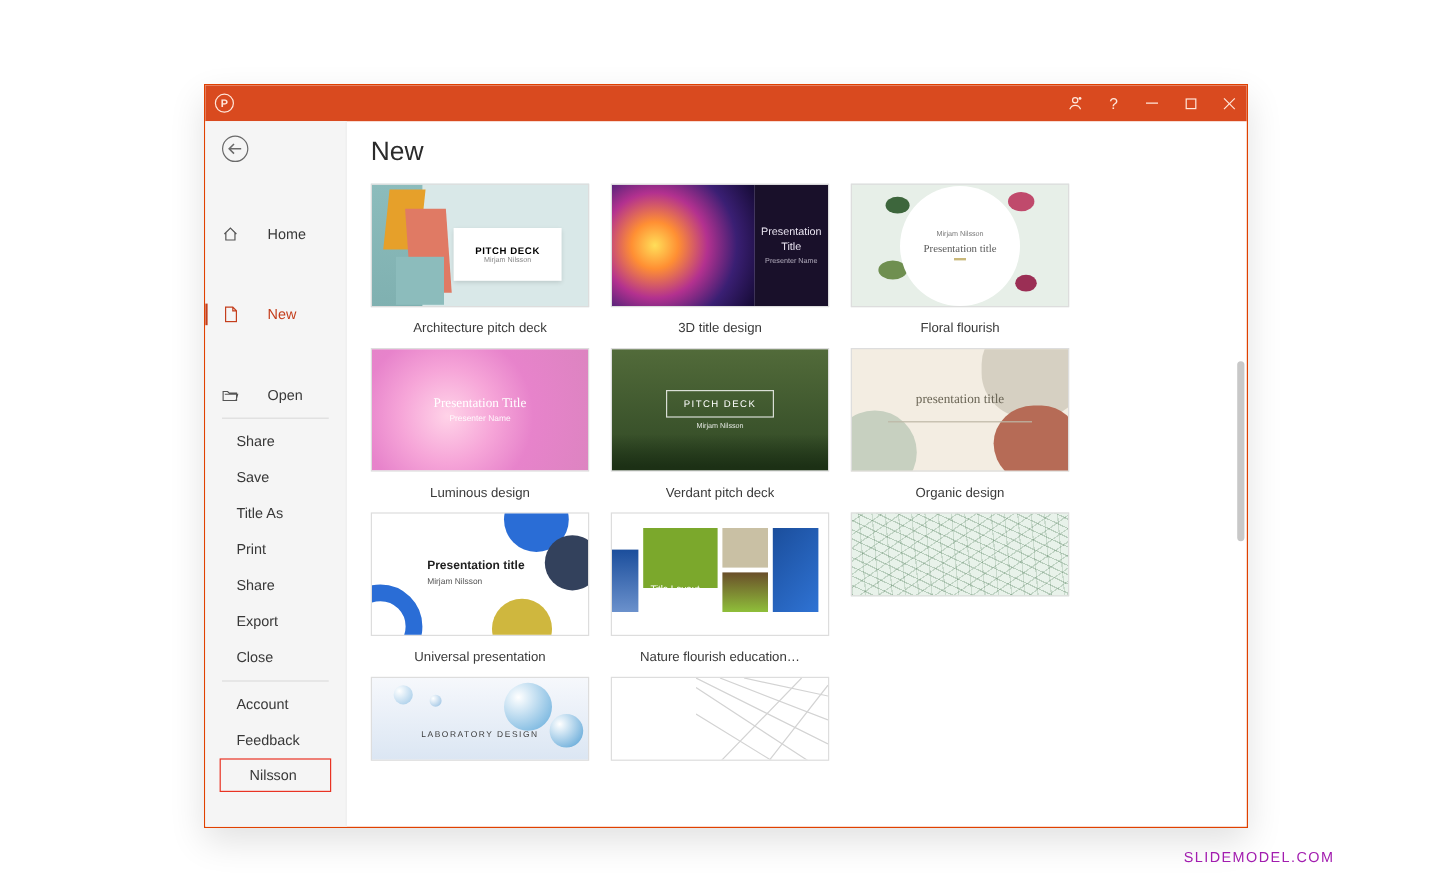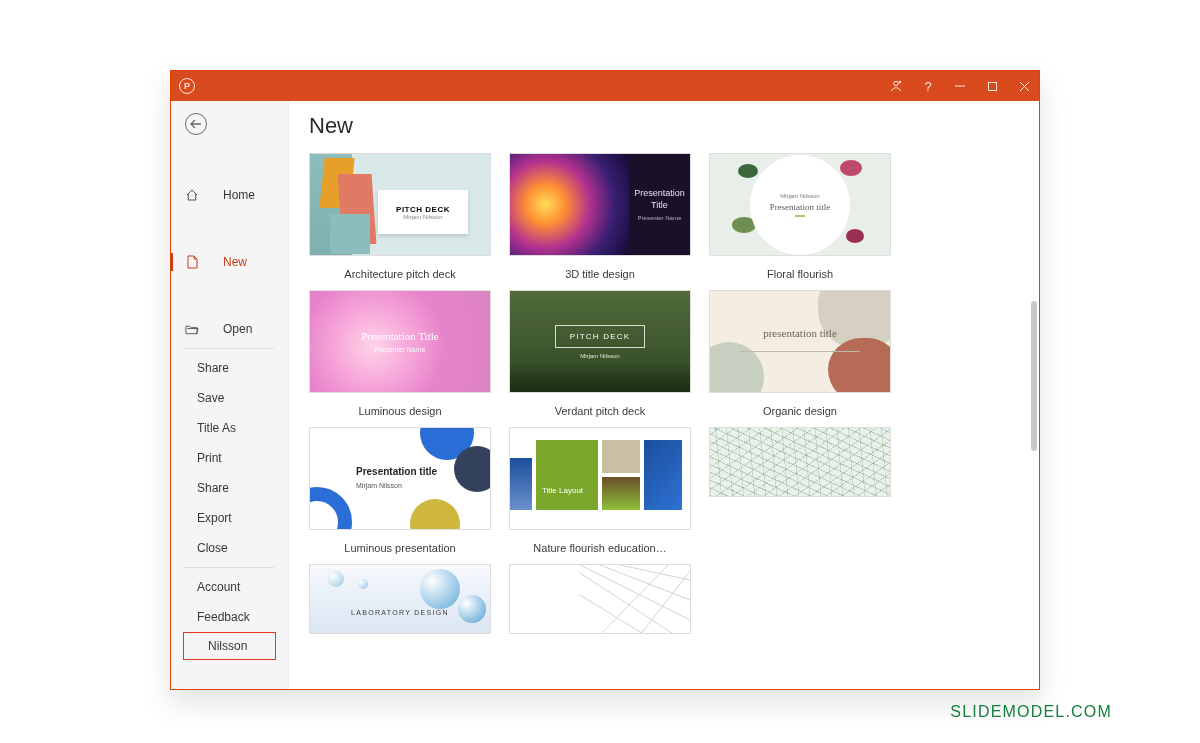--- a/index.html
+++ b/index.html
@@ -31,21 +31,21 @@
   .subitem { padding: 8px 0 8px 26px; font-size: 12px; color: #383838; cursor:pointer; }
   .subitem.highlighted { border: 1.5px solid #e93323; padding: 6px 0 6px 24px; margin: 0 12px 0 12px; }
   .main { flex:1; padding: 12px 20px 0 20px; overflow: hidden; position: relative; }
   .page-title { font-size: 22px; font-weight: 400; color:#2b2b2b; margin-bottom: 14px; }
   .grid { display: grid; grid-template-columns: repeat(3, 182px); grid-auto-rows: auto; gap: 10px 18px; }
   .tile { display:flex; flex-direction:column; align-items:center; cursor:pointer; }
   .thumb { width: 182px; height: 103px; border: 1px solid #ddd; position:relative; overflow:hidden; display:flex; align-items:center; justify-content:center; }
   .thumb.row4 { height: 70px; }
   .tile-label { font-size: 11px; color: #3a3a3a; margin-top: 12px; text-align:center; max-width:182px; white-space:nowrap; overflow:hidden; text-overflow:ellipsis; }
   .scrollbar { position:absolute; right:2px; top:200px; width:6px; height:150px; background:#c8c8c8; border-radius:3px; }
-  .watermark { position:absolute; right: 88px; bottom: 22px; font-size: 16px; letter-spacing: 1.2px; color:#15803d; }
+  .watermark { position:absolute; right: 88px; bottom: 22px; font-size: 12px; letter-spacing: 1.2px; color:#a21caf; }
 
   
   .t-arch { background:#d9e8e8; }
   .t-arch .card { position:absolute; right:22px; top:36px; width:90px; height:44px; background:#fff; box-shadow:0 2px 4px rgba(0,0,0,.15); display:flex; flex-direction:column; align-items:center; justify-content:center; }
   .t-arch .card b{font-size:8px;letter-spacing:0.5px;} .t-arch .card i{font-size:6px;color:#888;font-style:normal;}
   .t-arch .blk{position:absolute;background:#e07a64;}
   .t-arch .b1{left:0;top:0;width:42px;height:103px;background:linear-gradient(#8cbcbc,#7fb0b0);}
   .t-arch .b2{left:12px;top:4px;width:30px;height:50px;background:#e6a02a;transform:skewX(-6deg);}
   .t-arch .b3{left:30px;top:20px;width:34px;height:70px;background:#e07a64;transform:skewX(4deg);}
   .t-arch .b4{left:20px;top:60px;width:40px;height:40px;background:#8cbcbc;}
@@ -75,21 +75,21 @@
   .t-min .tt{position:absolute;right:18px;bottom:18px;font-size:7px;letter-spacing:1.2px;color:#2b2b2b;}
   .t-min .sub{position:absolute;right:18px;bottom:10px;font-size:5px;color:#999;}
   .t-uni{background:#fff;}
   .t-uni .c1{position:absolute;left:-28px;bottom:-28px;width:70px;height:70px;border:14px solid #2a6dd6;border-radius:50%;}
   .t-uni .c2{position:absolute;right:16px;top:-22px;width:54px;height:54px;background:#2a6dd6;border-radius:50%;}
   .t-uni .c3{position:absolute;right:-10px;top:18px;width:46px;height:46px;background:#33415c;border-radius:50%;}
   .t-uni .c4{position:absolute;right:30px;bottom:-20px;width:50px;height:50px;background:#cfb73e;border-radius:50%;}
   .t-uni .tt{position:absolute;left:46px;top:38px;font-size:10px;font-weight:600;color:#1f1f1f;}
   .t-uni .sub{position:absolute;left:46px;top:54px;font-size:7px;color:#555;}
   .t-nat{background:#fff;}
-  .t-nat .tile1{position:absolute;left:26px;top:12px;width:62px;height:70px;background:#7ba82c;color:#fff;font-size:8px;padding:46px 0 0 6px;}
+  .t-nat .tile1{position:absolute;left:26px;top:12px;width:62px;height:50px;background:#7ba82c;color:#fff;font-size:8px;padding:46px 0 0 6px;}
   .t-nat .tile2{position:absolute;left:92px;top:12px;width:38px;height:33px;background:#c9c0a4;}
   .t-nat .tile3{position:absolute;left:92px;top:49px;width:38px;height:33px;background:linear-gradient(#6a4f2a,#8fbf3a);}
   .t-nat .tile4{position:absolute;left:134px;top:12px;width:38px;height:70px;background:linear-gradient(130deg,#1b4e9c,#2f73d4);}
   .t-nat .tile0{position:absolute;left:0;top:30px;width:22px;height:52px;background:linear-gradient(#1b4e9c,#6b91cc);}
   .t-partial1{background:#e8f2ea;display:block;}
   .t-partial1::after{content:"";position:absolute;inset:0;background:
     repeating-linear-gradient(25deg, rgba(60,110,70,.28) 0 1px, transparent 1px 7px),
     repeating-linear-gradient(-35deg, rgba(60,110,70,.22) 0 1px, transparent 1px 9px),
     repeating-linear-gradient(85deg, rgba(60,110,70,.18) 0 1px, transparent 1px 11px);}
   .t-partial2{background:linear-gradient(#f6f8fc,#dbe6f3);flex-direction:column;}
@@ -261,21 +261,21 @@
 
         <div class="tile">
           <div class="thumb t-uni">
             <div class="c1"></div>
               <div class="c2"></div>
               <div class="c3"></div>
               <div class="c4"></div>
             <div class="tt">Presentation title</div>
               <div class="sub">Mirjam Nilsson</div>
           </div>
-          <div class="tile-label">Luminous presentation</div>
+          <div class="tile-label">Universal presentation</div>
         </div>
 
         <div class="tile">
           <div class="thumb t-nat">
             <div class="tile0"></div>
               <div class="tile1">Title Layout</div>
               <div class="tile2"></div>
               <div class="tile3"></div>
               <div class="tile4"></div>
           </div>

